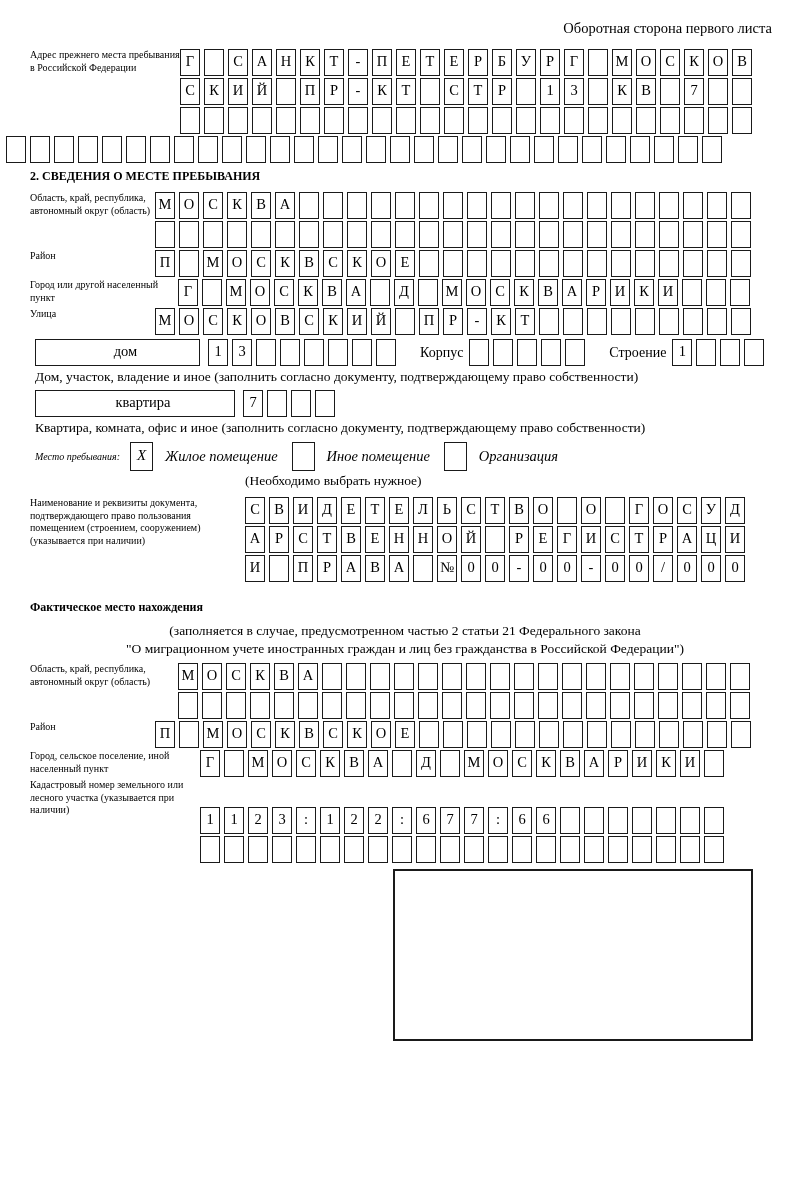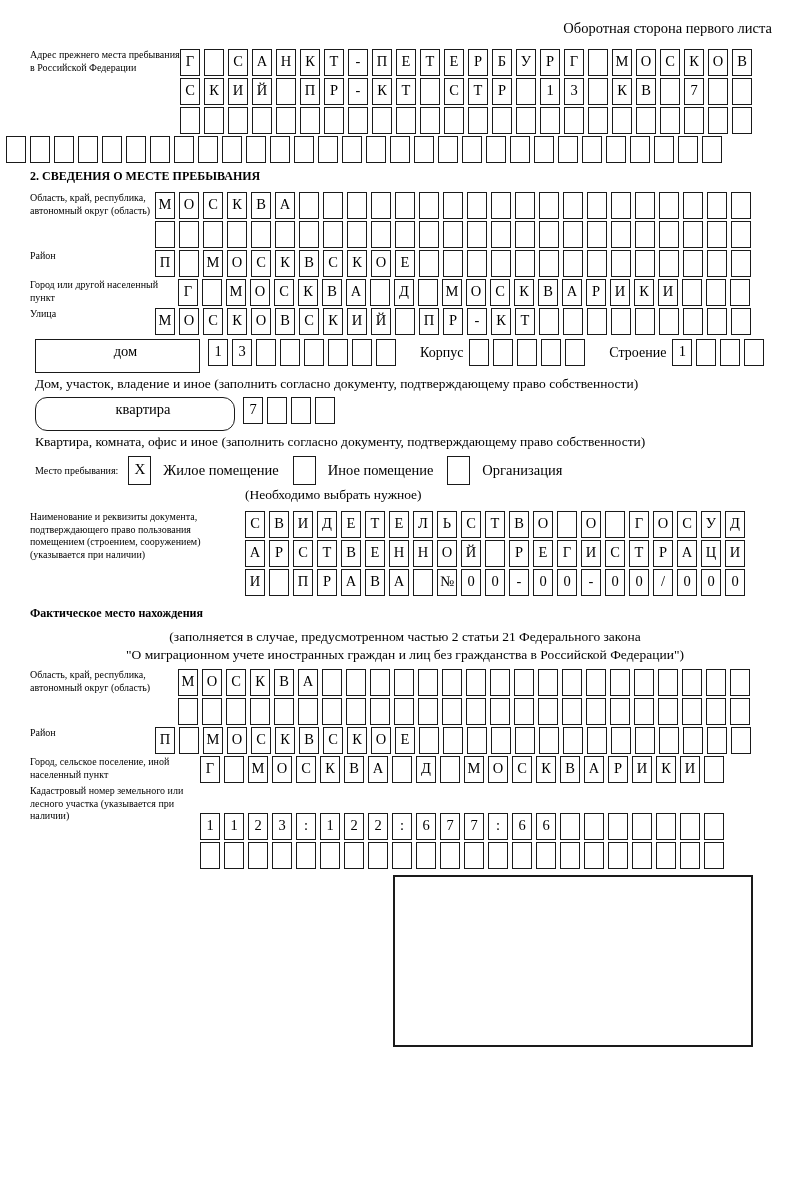--- a/index.html
+++ b/index.html
@@ -13,27 +13,27 @@
   .lw170{width:170px;} .lw215{width:215px;}
   .rows{display:flex;flex-direction:column;gap:2px;}
   .boxrow{display:flex;flex:none;}
   .cell{flex:none;width:20px;height:27px;box-sizing:border-box;border:1.8px solid #1a1a1a;
         margin-right:4px;text-align:center;font-size:14.5px;line-height:23px;overflow:hidden;}
   .chk{width:23px;height:29px;line-height:25px;font-size:15px;}
   .fullrow{margin-left:-24px;margin-top:2px;}
   .note{font-size:13.5px;}
   .center{text-align:center;}
   .title{font-weight:bold;font-size:12px;text-align:left;margin:6px 0 8px 0;}
-  .labeled-box{box-sizing:border-box;border:1.8px solid #1a1a1a;height:34px;
+  .labeled-box{box-sizing:border-box;border:1.8px solid #1a1a1a;height:27px;
                text-align:center;font-size:14.5px;line-height:23px;flex:none;padding-left:16px;}
   .w-dom{width:165px;margin-right:8px;}
-  .w-kv{width:200px;margin-right:8px;border-radius:12px;}
+  .w-kv{width:200px;margin-right:8px;}
   .inline-label{font-size:14px;line-height:27px;flex:none;margin:0 6px 0 20px;}
   .dom-row,.kv-row{display:flex;align-items:flex-start;margin:4px 0 3px 5px;}
-  .mesto-row{display:flex;align-items:center;margin:6px 0 2px 5px;}
+  .mesto-row{display:flex;align-items:center;margin:6px 0 2px 5px;font-style:italic;}
   .mesto-row .flabel{line-height:29px;}
   .opt-label{font-size:14.5px;margin:0 14px 0 8px;}
   .necessity{margin:2px 0 8px 215px;}
   .subnote{margin:2px 0 5px 5px;}
   .fact-note{margin:0 auto 2px auto;max-width:660px;}
   .stamp-wrap{margin-top:6px;}
   .stamp-box{box-sizing:border-box;margin-left:363px;width:360px;height:172px;
              border:2px solid #1a1a1a;}
   .stamp-note{margin:6px 0 0 330px;width:430px;}
   .mb6{margin-bottom:6px;}
@@ -441,21 +441,21 @@
           <span class="cell">0</span>
           <span class="cell">0</span>
           <span class="cell">/</span>
           <span class="cell">0</span>
           <span class="cell">0</span>
           <span class="cell">0</span>
         </div>
     </div>
   </div>
 
-  <div class="title" style="margin-top:10px">Фактическое место нахождения</div>
+  <div class="title" style="margin-top:18px">Фактическое место нахождения</div>
   <div class="note center fact-note">(заполняется в случае, предусмотренном частью 2 статьи 21 Федерального закона</div>
   <div class="note center fact-note mb6">"О миграционном учете иностранных граждан и лиц без гражданства в Российской Федерации")</div>
 
   <div class="field">
     <div class="flabel lw148">Область, край, республика, автономный округ (область)</div>
     <div class="rows">
       <div class="boxrow">
           <span class="cell">М</span>
           <span class="cell">О</span>
           <span class="cell">С</span>

